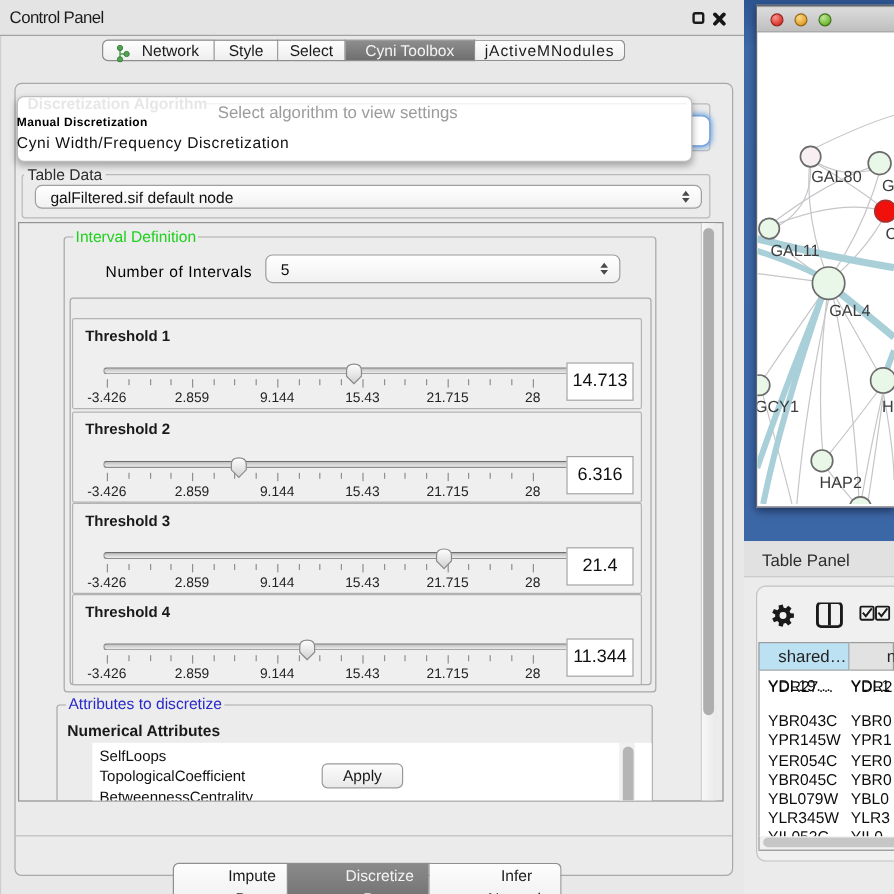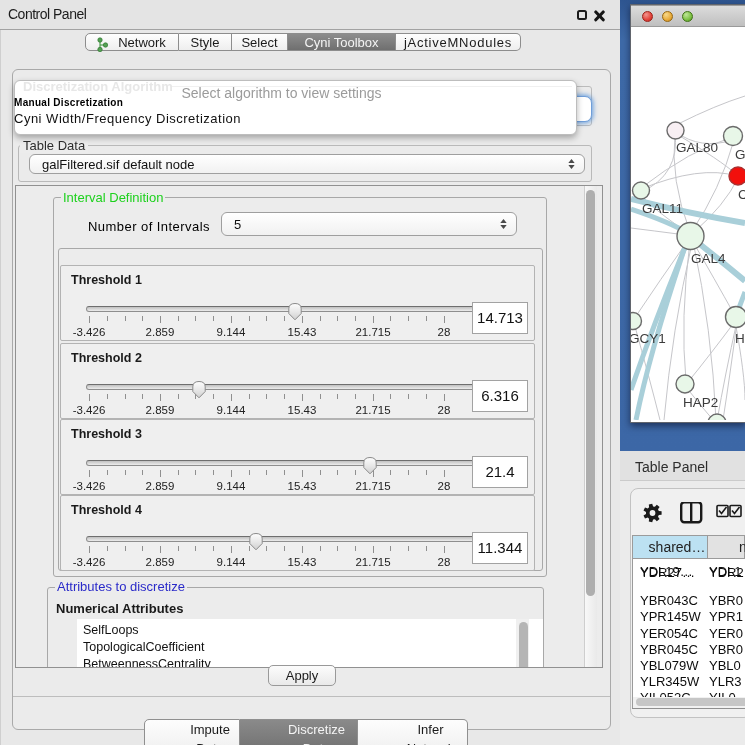--- a/index.html
+++ b/index.html
@@ -54,21 +54,21 @@
   font-size:15px; color:#111; text-align:center; line-height:29px; }
 
 .atgroup { left:46px; top:586px; width:497px; height:120px; }
 .attitle { left:54px; top:578px; color:#2a2ac9; }
 .numattr { left:55px; top:600px; font-size:13px; font-weight:bold; color:#1a1a1a; }
 .listbox { left:62px; top:618px; width:466px; height:60px; background:#ffffff;margin-left:14px; }
 .litem { position:absolute; left:6px; font-size:12.5px; color:#111; }
 .lsb-track { left:515px; top:618px; width:13px; height:60px; background:#f0f0f0; }
 .lsb-thumb { left:518px; top:621px; width:9px; height:57px; background:#b5b5b5; border-radius:4.5px; }
 
-.applybtn { left:268px; top:665px; width:68px; height:21px; border:1px solid #999; border-radius:5px;
+.applybtn { left:268px; top:636px; width:68px; height:21px; border:1px solid #999; border-radius:5px;
   background:linear-gradient(#fcfcfc,#e9e9e9); font-size:13px; color:#1a1a1a; text-align:center; line-height:20px; }
 .btabs { left:144px; top:703px; height:20px; border-radius:5px; box-shadow:0 1px 1px rgba(0,0,0,0.25); }
 .bseg { position:absolute; top:16px; height:36px; background:linear-gradient(#fdfdfd,#efefef);
   border:1px solid #8f8f8f; border-left:none; color:#1a1a1a; font-size:13px; line-height:19px; text-align:center;padding-left:36px; }
 .bseg.first { border-left:1px solid #8f8f8f; border-radius:5px 0 0 5px; }
 .bseg.last { border-radius:0 5px 5px 0; }
 .bseg.dark { background:linear-gradient(#8a8a8a,#6f6f6f); color:#f4f4f4; }
 
 .popup { left:14px; top:80px; width:563px; height:55px; background:#fff;
   border:1px solid #bdbdbd; border-radius:6px; box-shadow:0 3px 6px rgba(0,0,0,0.3); }

